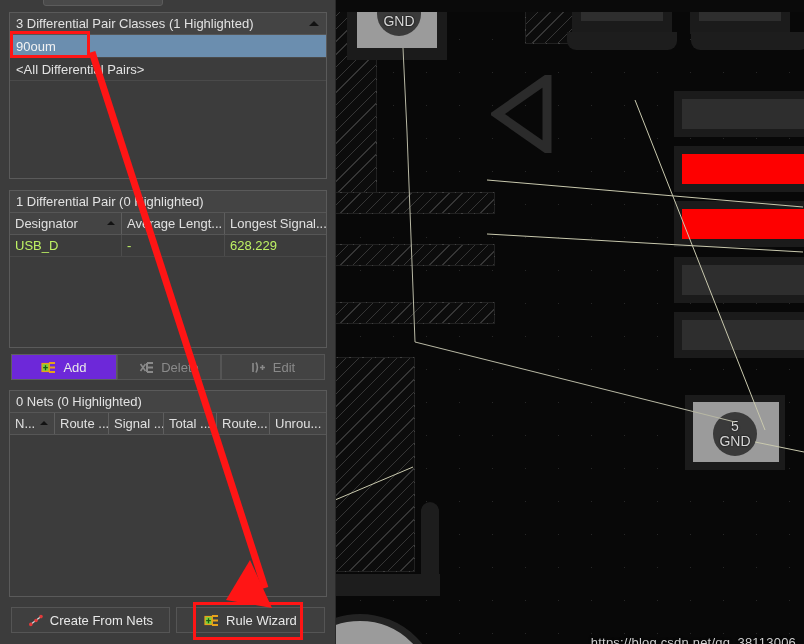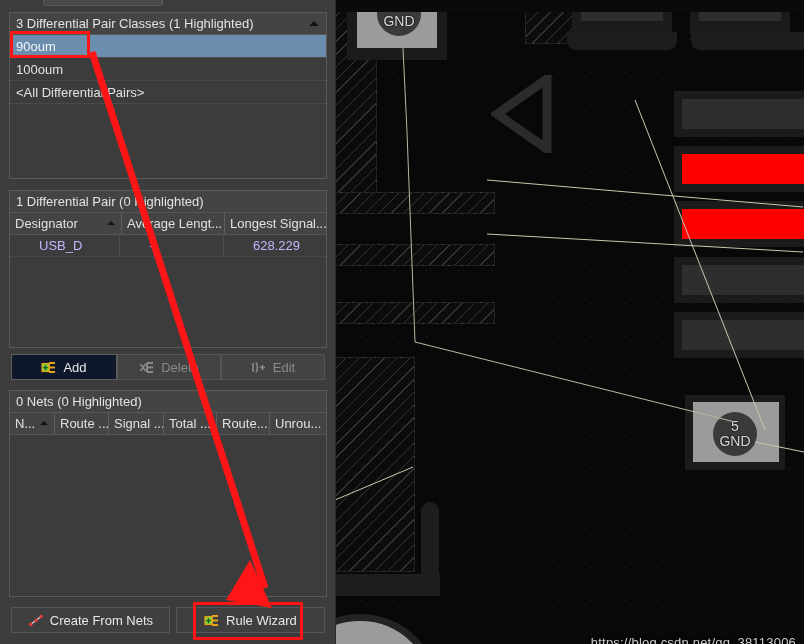--- a/index.html
+++ b/index.html
@@ -136,33 +136,33 @@
   }
   .gridhdr .cell:last-child{border-right:none;}
   .sortasc{
     position:absolute;right:6px;top:8px;
     width:0;height:0;
     border-left:4px solid transparent;border-right:4px solid transparent;
     border-bottom:4px solid #121212;
   }
   .gridrow{display:flex;height:22px;border-bottom:1px solid #484848;box-sizing:border-box;}
   .gridrow .cell{
-    font-size:13px;color:#c4b5fd;line-height:22px;padding:0 5px;
+    font-size:13px;color:#bef264;line-height:22px;padding:0 5px;
     border-right:1px solid #4c4c4c;box-sizing:border-box;
-    white-space:nowrap;overflow:hidden;margin-left:24px;
+    white-space:nowrap;overflow:hidden;
   }
   .gridrow .cell:last-child{border-right:none;}
   .gridbody{background:#3c3c3c;}
 
   
   .btnrow{position:absolute;display:flex;}
   .btn{
     display:flex;align-items:center;justify-content:center;gap:6px;
     height:26px;
-    background:#0f172a;
+    background:#6d28d9;
     border:1px solid #5e5e5e;
     color:#e8e8e8;font-size:13px;
     box-sizing:border-box;
     white-space:nowrap;
   }
   .btn.disabled{color:#8a8a8a;border-color:#555;background:#434343;}
   .btn.flat{background:#3f3f3f;border:1px solid #555;}
   .ico{display:inline-block;line-height:0;}
 
   .redbox{
@@ -254,23 +254,20 @@
 
     <div class="box" style="left:9px;top:12px;width:318px;height:167px;">
       <div class="boxhdr">
         <span>3 Differential Pair Classes (1 Highlighted)</span>
         <span class="caret"></span>
       </div>
       <div class="listrow sel">
         <span>90oum</span>
       </div>
       <div class="listrow">
-        <span>100oum</span>
-      </div>
-      <div class="listrow">
         <span>&lt;All Differential Pairs&gt;</span>
       </div>
       <div class="listfill" style="height:73px;"></div>
     </div>
 
     <div class="box" style="left:9px;top:190px;width:318px;height:158px;">
       <div class="boxhdr">
         <span>1 Differential Pair (0 Highlighted)</span>
       </div>
       <div class="gridhdr">

